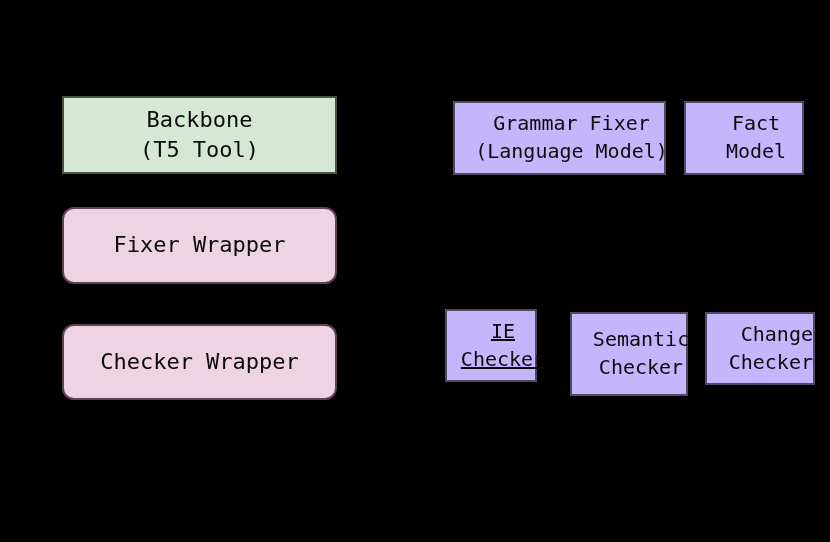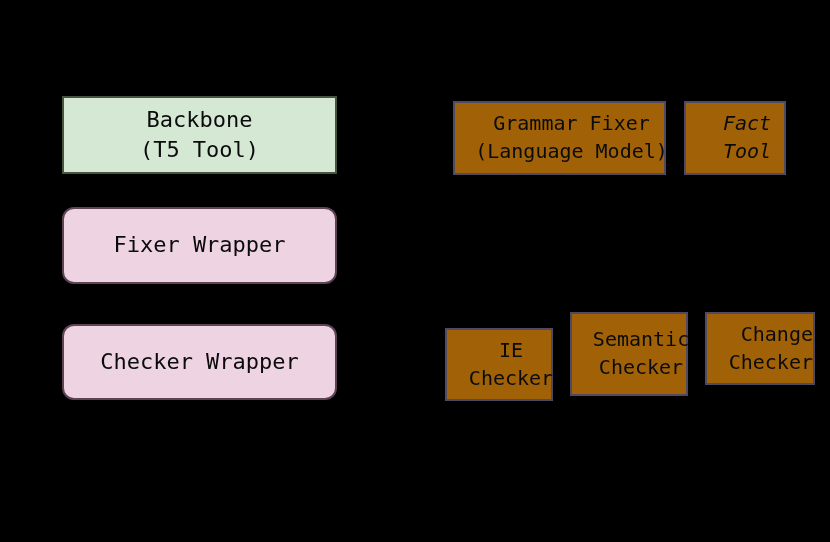--- a/index.html
+++ b/index.html
@@ -34,36 +34,36 @@
   .node-green {
     background: #d5e8d4;
     border: 2px solid #47553f;
   }
   .node-pink {
     background: #eed4e2;
     border: 2px solid #5e4355;
     border-radius: 12px;
   }
   .node-purple {
-    background: #a16207;
+    background: #c4b5fd;
     border: 2px solid #514964;
     padding-left: 24px;
   }
   
   .text-lg { font-size: 22px; }
   
   .text-md { font-size: 20px; }
 
   
   #backbone         { left: 62px;  top: 96px;  width: 275px; height: 78px; }
   #fixer-wrapper    { left: 62px;  top: 207px; width: 275px; height: 77px; }
   #checker-wrapper  { left: 62px;  top: 324px; width: 275px; height: 76px; }
   #grammar-fixer    { left: 453px; top: 101px; width: 213px; height: 74px; }
-  #fact-fixer       { left: 684px; top: 101px; width: 102px; height: 74px; font-style: italic; }
-  #ie-checker       { left: 445px; top: 328px; width: 108px; height: 73px; }
+  #fact-fixer       { left: 684px; top: 101px; width: 120px; height: 74px; }
+  #ie-checker       { left: 445px; top: 309px; width: 92px; height: 73px; text-decoration: underline; }
   #semantic-checker { left: 570px; top: 312px; width: 118px; height: 84px; }
   #change-checker   { left: 705px; top: 312px; width: 110px; height: 73px; align-items: flex-end; }
 </style>
 </head>
 <body>
 
 <div class="canvas">
 
   <div class="node node-green text-lg" id="backbone">
     <span>Backbone</span>
@@ -78,21 +78,21 @@
     <span>Fixer Wrapper</span>
   </div>
 
   <div class="node node-purple text-md" id="grammar-fixer">
     <span>Grammar Fixer</span>
     <span>(Language Model)</span>
   </div>
 
   <div class="node node-purple text-md" id="fact-fixer">
     <span>Fact</span>
-    <span>Tool</span>
+    <span>Model</span>
   </div>
 
   <div class="node node-purple text-md" id="ie-checker">
     <span>IE</span>
     <span>Checker</span>
   </div>
 
   <div class="node node-purple text-md" id="semantic-checker">
     <span>Semantic</span>
     <span>Checker</span>

